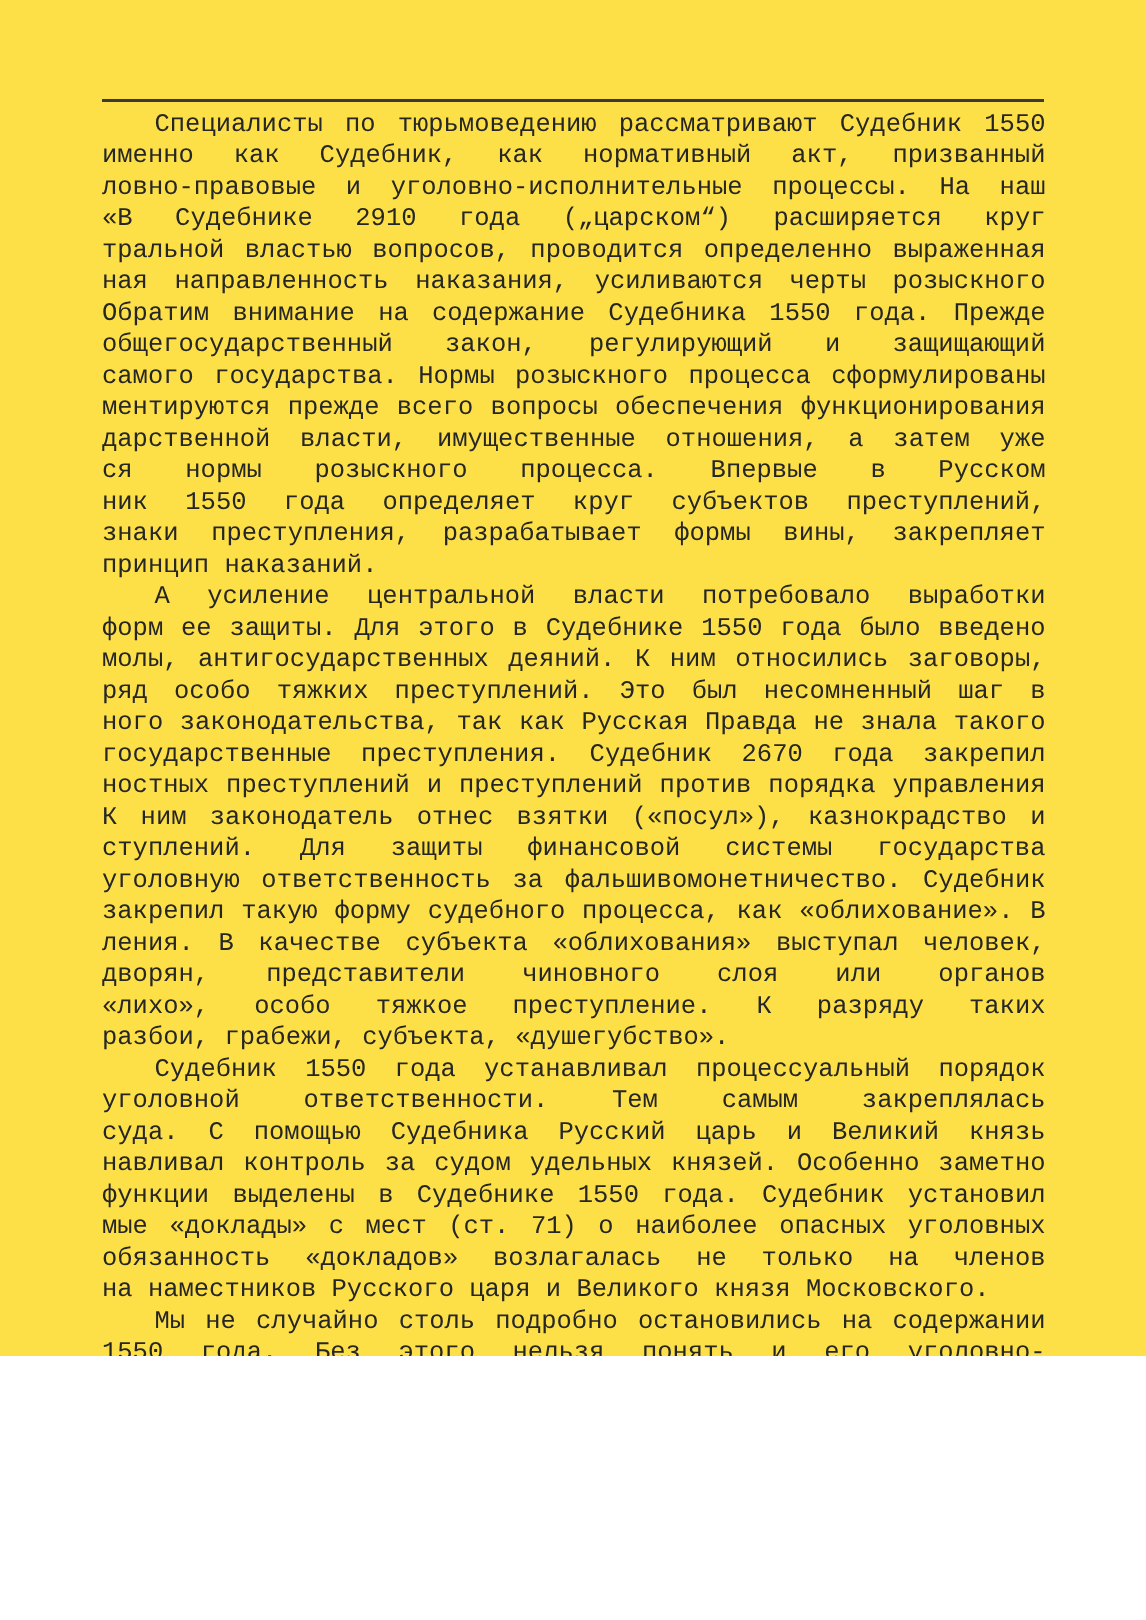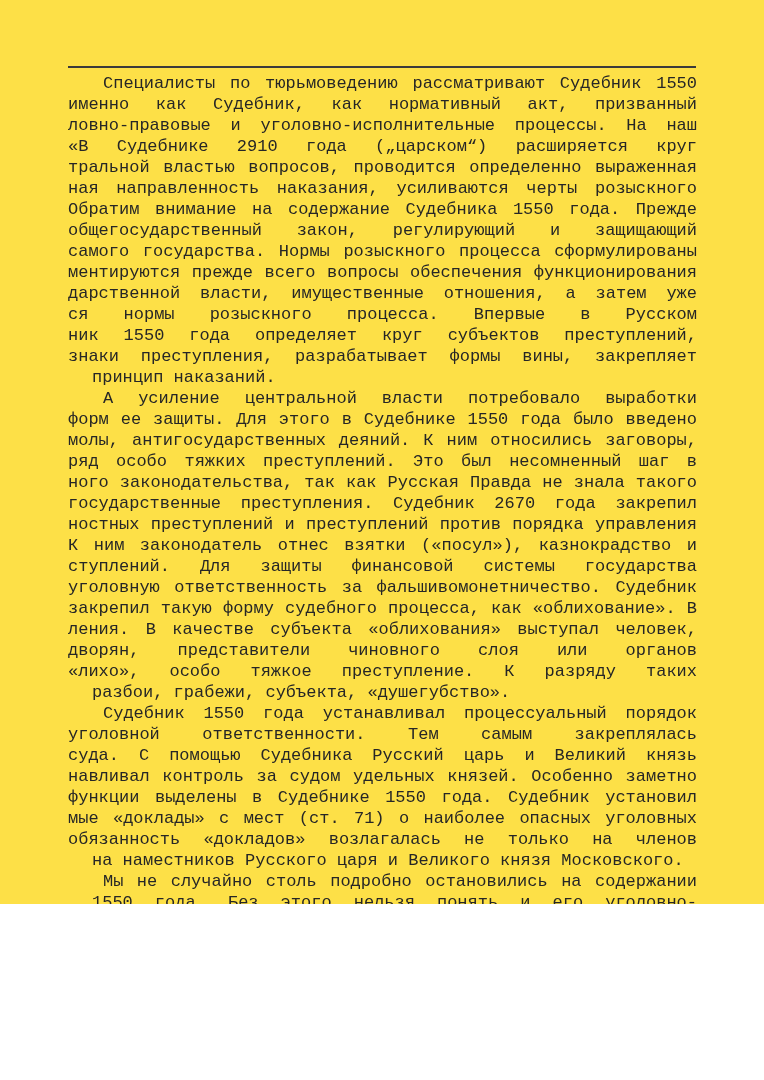--- a/index.html
+++ b/index.html
@@ -42,21 +42,20 @@
     text-align: justify;
     text-align-last: justify;
     -moz-text-align-last: justify;
     white-space: normal;
   }
   .line.first {
     text-indent: 35px;
   }
   .line.last {
     text-align-last: left;
-    margin-left: 24px;
     -moz-text-align-last: left;
   }
   .page-number {
     position: absolute;
     top: 1009px;
     left: 0;
     width: 764px;
     text-align: center;
     font-size: 17px;
     line-height: 21px;

